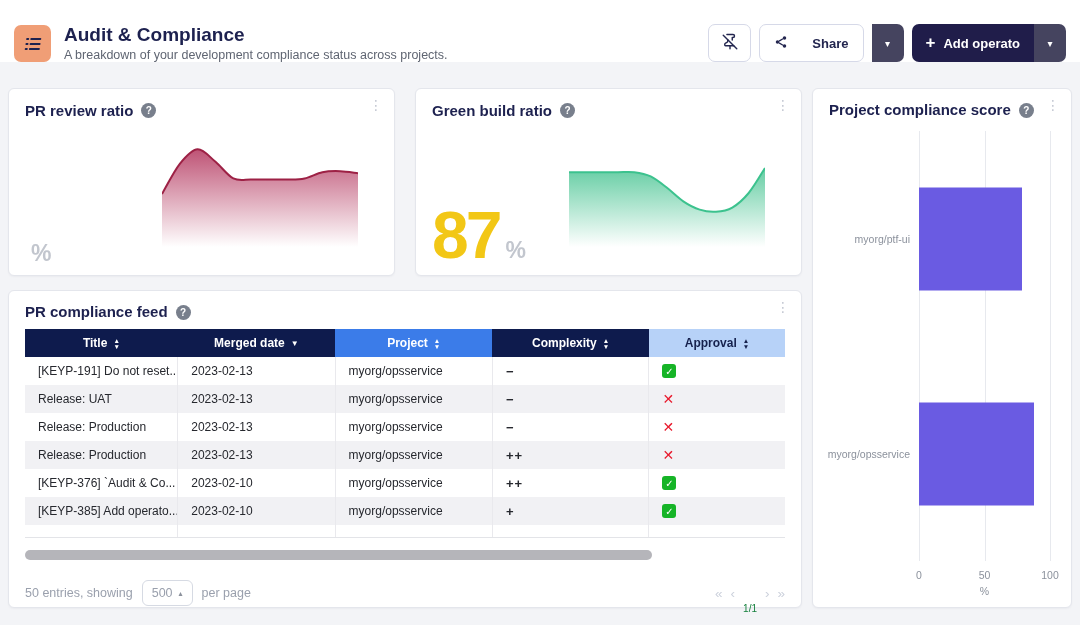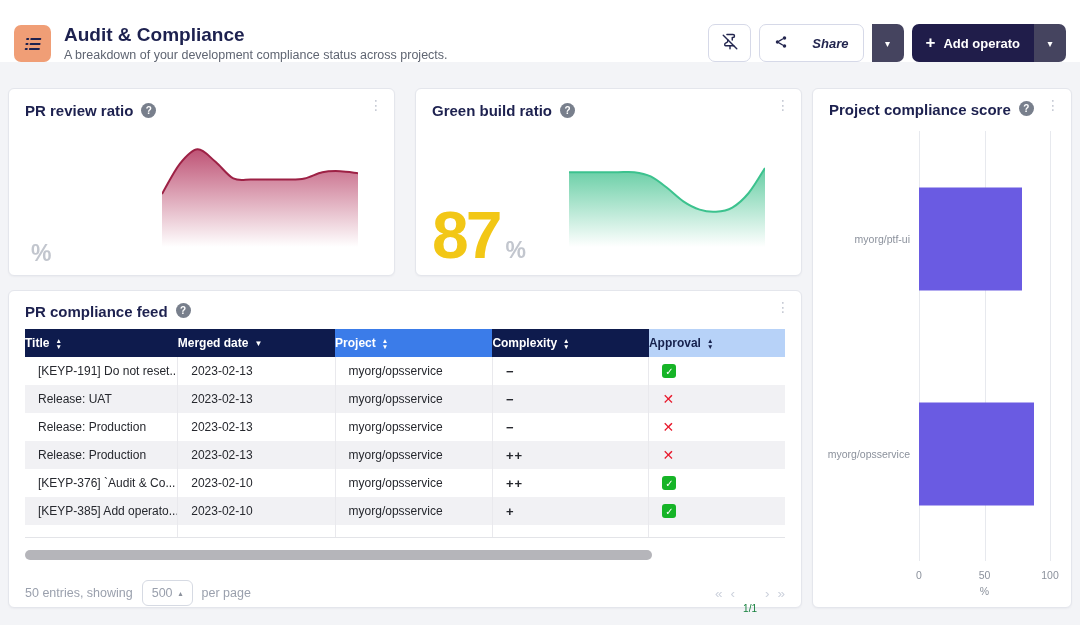--- a/index.html
+++ b/index.html
@@ -20,21 +20,21 @@
     width:37px; height:37px; border-radius:7px; background:#f09e76;
     display:flex; align-items:center; justify-content:center; flex:0 0 auto;
   }
   .titles { flex:1 1 auto; min-width:0; }
   .page-title { font-size:19px; font-weight:bold; color:#1d214f; line-height:22px; }
   .page-subtitle { font-size:12.5px; color:#5f6572; margin-top:2px; }
   .actions { display:flex; align-items:center; gap:8px; }
   .btn {
     height:38px; border-radius:7px; border:1.5px solid #d6d9e8; background:#fff;
     color:#23264f; font-weight:bold; font-size:13px; display:flex; align-items:center;
-    gap:24px; padding:0 14px; cursor:pointer; font-family:inherit;font-style:italic;
+    gap:24px; padding:0 14px; cursor:pointer; font-family:inherit;
   }
   .btn.icon-only { width:43px; justify-content:center; padding:0; }
   .btn-group { display:flex; }
   .btn-dark {
     background:#201d4a; color:#fff; border:none; border-radius:7px 0 0 7px; height:38px;
     font-size:13px; font-weight:bold; display:flex; align-items:center; gap:8px;
     padding:0 14px; cursor:pointer; font-family:inherit;
   }
   .btn-caret {
     background:#45445f; border:none; border-radius:0 7px 7px 0; width:32px; height:38px;
@@ -50,21 +50,21 @@
 
   .card {
     background:#fff; border:1px solid #e4e6ec; border-radius:6px; position:relative;
     box-shadow:0 1px 2px rgba(20,20,60,0.04);
   }
   .card-spark { width:392px; height:188px; }
   .card-feed  { height:318px; padding:12px 16px; }
   .card-compliance { width:260px; height:520px; padding:12px 16px; }
 
   .card-header-abs { position:absolute; top:13px; left:16px; display:flex; align-items:center; gap:8px; }
-  .card-header-inline { display:flex; align-items:flex-start; gap:8px; }
+  .card-header-inline { display:flex; align-items:flex-end; gap:8px; }
   .card-title { font-size:15px; font-weight:bold; color:#1d214f; }
   .help {
     width:15px; height:15px; border-radius:50%; background:#787f8c; color:#fff;
     font-size:10px; font-weight:bold; display:flex; align-items:center; justify-content:center;
     cursor:pointer;
   }
   .kebab {
     position:absolute; top:9px; right:11px; color:#c4c8d2; font-size:14px;
     cursor:pointer; line-height:1;
   }
@@ -96,21 +96,21 @@
   }
   .axis-unit {
     position:absolute; top:454px; left:50%; transform:translateX(-50%);
     font-size:10.5px; color:#8b919c;
   }
 
   
   .table-clip { margin-top:9px; height:209px; overflow:hidden; border-bottom:1px solid #e3e4e8; }
   table.feed-table { width:100%; border-collapse:collapse; table-layout:fixed; }
   thead th {
-    height:28px; color:#fff; font-weight:bold; font-size:12px; text-align:left;
+    height:28px; color:#fff; font-weight:bold; font-size:12px; text-align:center;
     cursor:pointer; white-space:nowrap;
   }
   th.th-navy { background:var(--th-navy); }
   th.th-blue { background:var(--th-blue); }
   th.th-lightblue { background:var(--th-lightblue); color:#15214d; }
   .sort { display:inline-flex; flex-direction:column; margin-left:6px; vertical-align:middle; }
   .sort i { font-style:normal; font-size:6.5px; line-height:5.5px; }
   .sort i.single { font-size:8px; line-height:8px; }
   tbody tr { height:28px; background:#fff; }
   tbody tr:nth-child(even) { background:#f1f1f4; }

